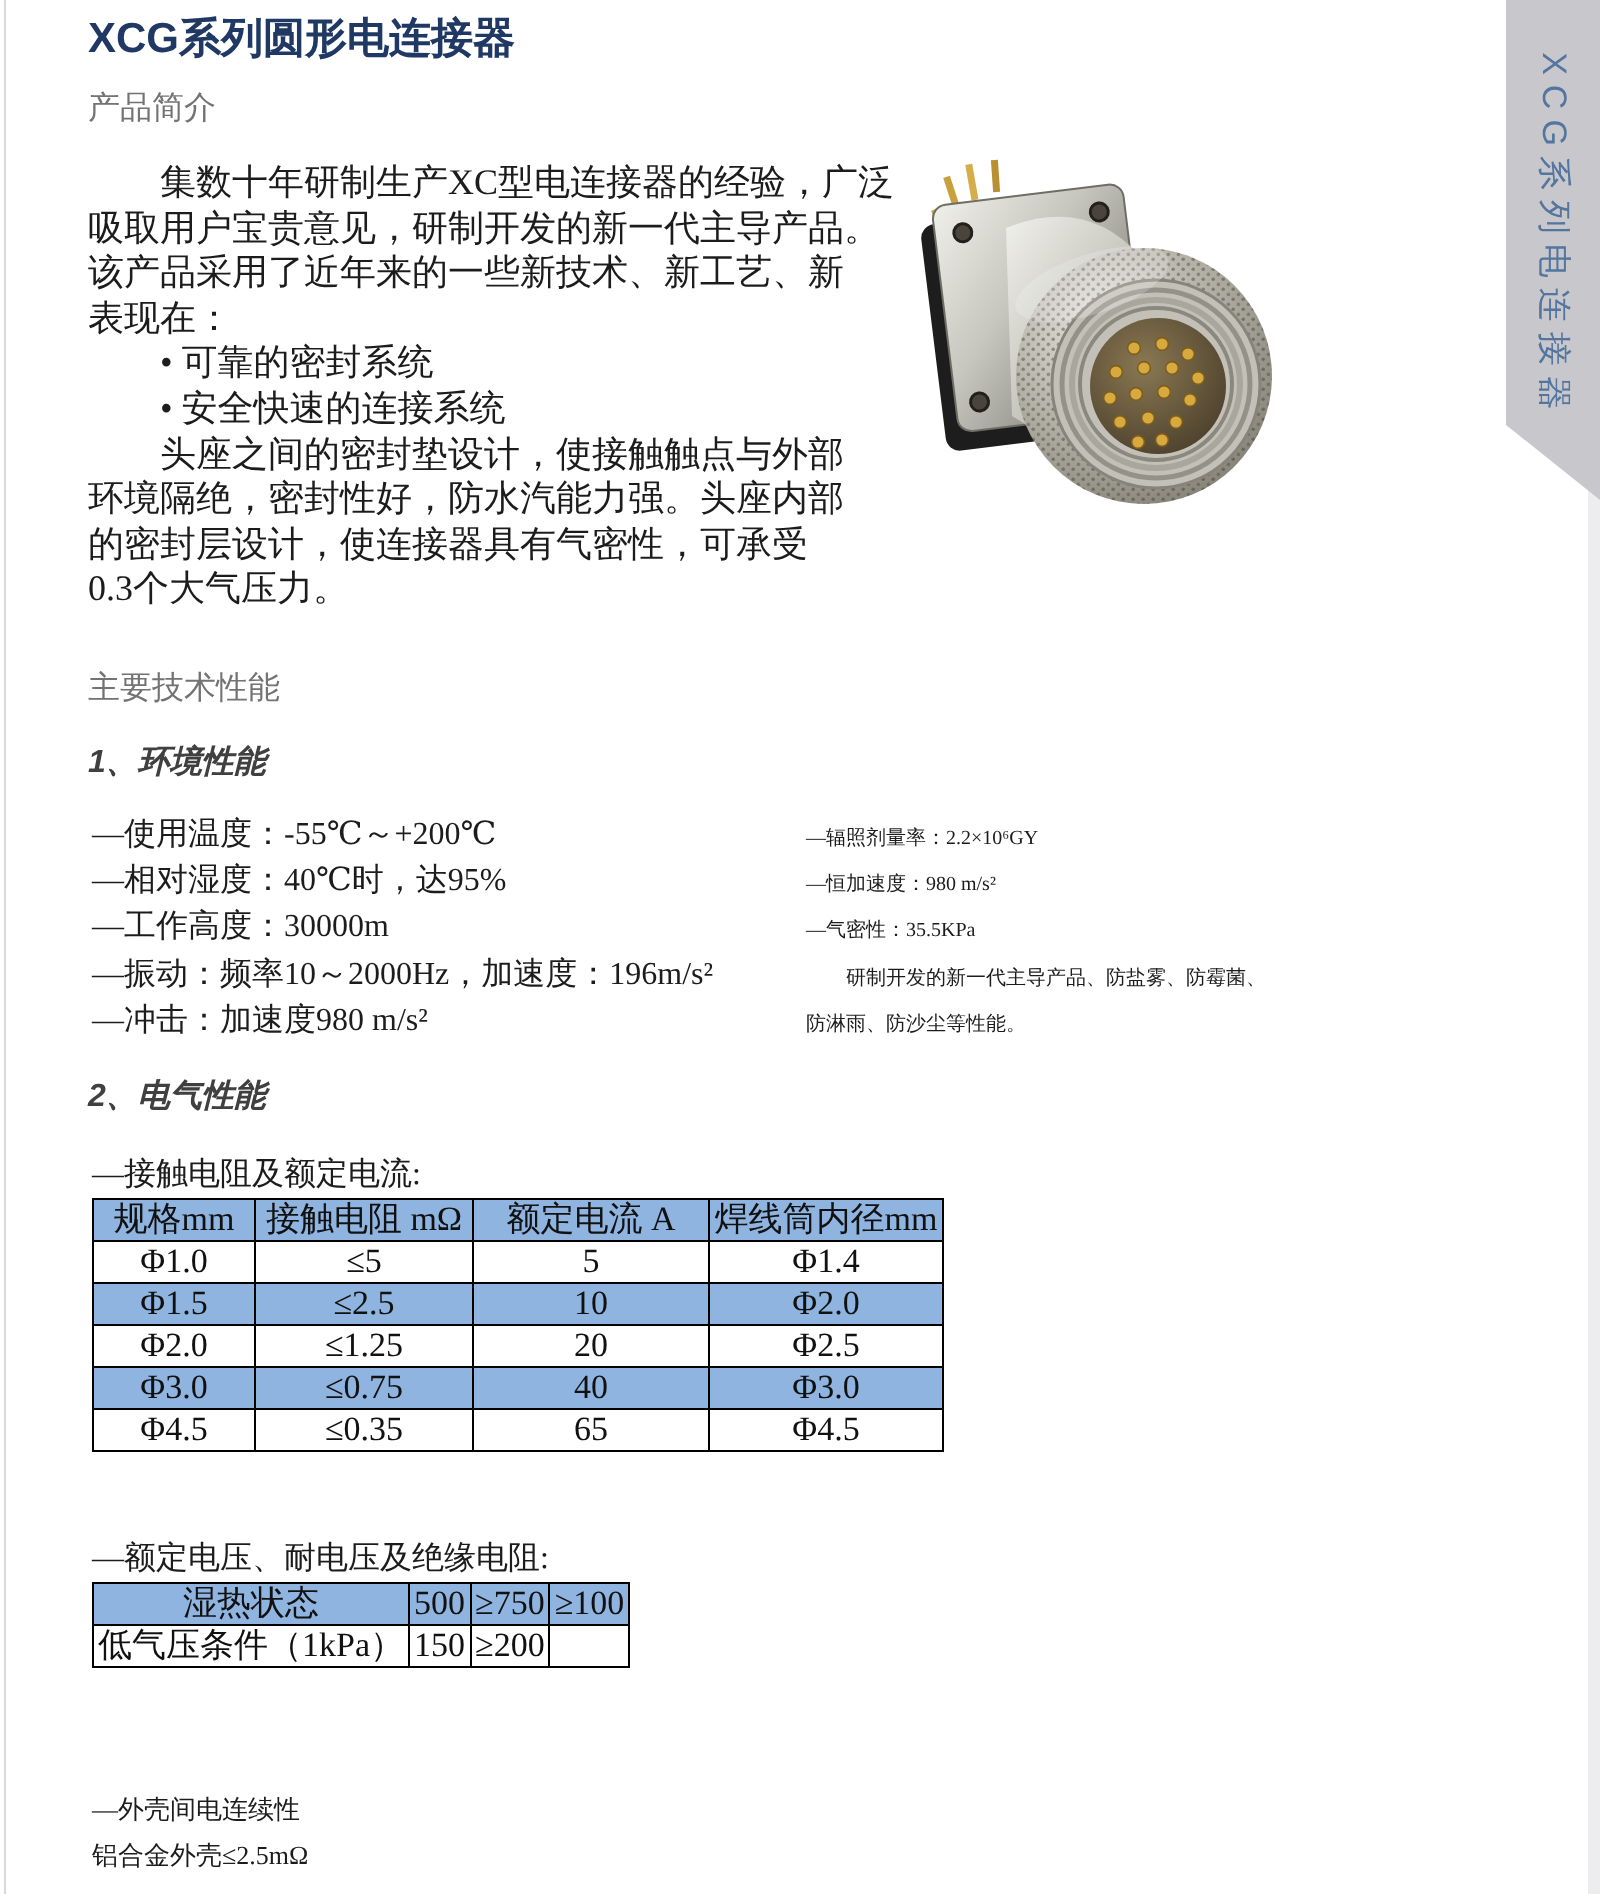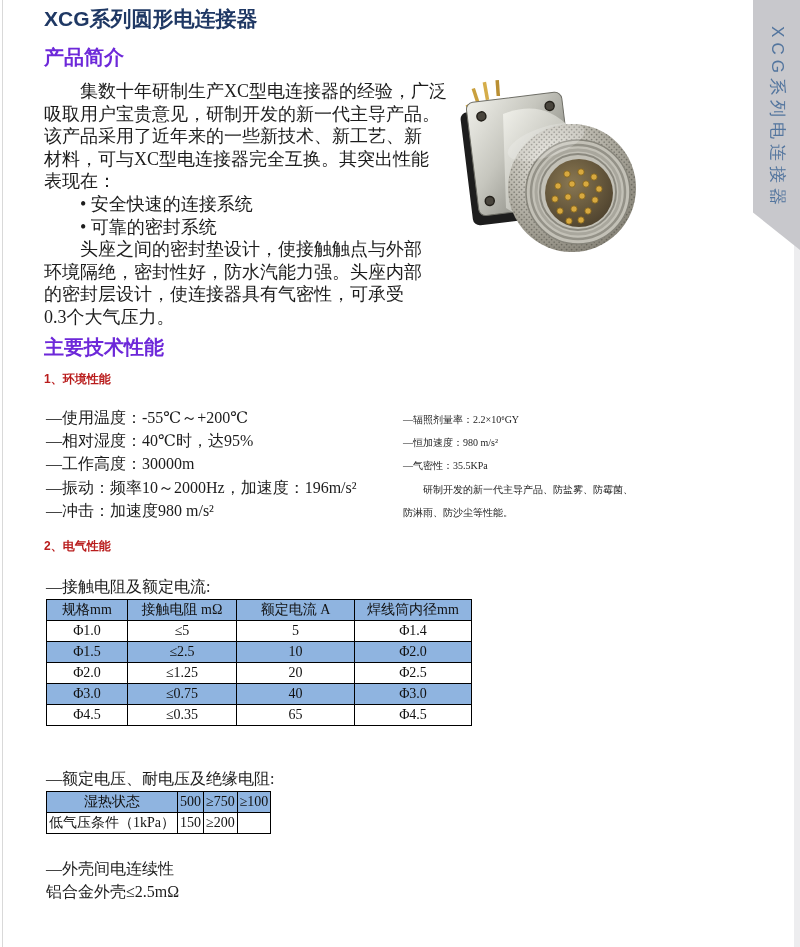--- a/index.html
+++ b/index.html
@@ -10,41 +10,41 @@
   .right-strip{position:absolute;left:794px;top:0;width:6px;height:947px;background:#ededef;}
   
   .side-tab{position:absolute;left:753px;top:0;width:47px;height:250px;background:#c8c8cc;
             clip-path:polygon(0 0,100% 0,100% 100%,0 85%);z-index:5;}
   .side-tab .tab-label{position:absolute;left:50%;top:118px;transform:translate(-50%,-50%) rotate(90deg);
             white-space:nowrap;font-family:"Liberation Sans",sans-serif;font-size:17px;
             letter-spacing:5px;color:#53759e;}
   
   .doc-title{position:absolute;left:44px;top:5px;font-family:"Liberation Sans",sans-serif;
             font-size:21px;font-weight:bold;color:#1f3864;}
-  .h-blue{position:absolute;font-family:"Liberation Sans",sans-serif;font-size:20px;
-            font-weight:bold;color:#6d28d9;}
-  .h-sub{position:absolute;font-family:"Liberation Sans",sans-serif;font-size:12px;
-            font-weight:bold;color:#b91c1c;}
+  .h-blue{position:absolute;font-family:"Liberation Sans",sans-serif;font-size:16px;
+            font-weight:normal;color:#737373;}
+  .h-sub{position:absolute;font-family:"Liberation Sans",sans-serif;font-size:16px;
+            font-weight:bold;color:#404040;font-style:italic;}
   
   .intro{position:absolute;left:44px;top:80px;width:420px;font-size:18px;}
   .intro .ln{height:22.6px;line-height:22.6px;white-space:pre;}
   
   .spec-left{position:absolute;left:46px;top:406px;font-size:16px;}
   .spec-left .ln{height:23.2px;line-height:23.2px;white-space:pre;}
   .spec-right{position:absolute;left:403px;top:408px;font-size:10px;}
   .spec-right .ln{height:23.2px;line-height:23.2px;white-space:pre;}
   
   .caption{position:absolute;left:46px;font-size:16px;}
   
-  table.spec{position:absolute;border-collapse:collapse;font-size:14px;text-align:center;
+  table.spec{position:absolute;border-collapse:collapse;font-size:17px;text-align:center;
             font-family:"Liberation Serif","DejaVu Serif",serif;color:#111;}
   table.spec td{border:1px solid #000;height:20px;line-height:20px;padding:0 2px;}
   table.spec tr.blue td{background:#8fb4e0;}
   
-  .continuity{position:absolute;left:46px;top:858px;font-size:16px;font-family:Liberation Serif, serif;}
+  .continuity{position:absolute;left:46px;top:894px;font-size:13px;font-family:Liberation Serif, serif;}
   .continuity .ln{height:22.5px;line-height:22.5px;white-space:pre;}
   
   .photo{position:absolute;left:448px;top:76px;width:202px;height:196px;}
 </style>
 </head>
 <body>
 
 <div class="page">
 
   <div class="left-edge"></div>
@@ -55,24 +55,23 @@
   </div>
 
   <div class="doc-title">XCG系列圆形电连接器</div>
 
   <div class="h-blue" style="left:44px;top:44px;">产品简介</div>
 
   <div class="intro">
     <div class="ln">　　集数十年研制生产XC型电连接器的经验，广泛</div>
     <div class="ln">吸取用户宝贵意见，研制开发的新一代主导产品。</div>
     <div class="ln">该产品采用了近年来的一些新技术、新工艺、新</div>
-    <div class="ln">材料，可与XC型电连接器完全互换。其突出性能</div>
     <div class="ln">表现在：</div>
+    <div class="ln">　　• 可靠的密封系统</div>
     <div class="ln">　　• 安全快速的连接系统</div>
-    <div class="ln">　　• 可靠的密封系统</div>
     <div class="ln">　　头座之间的密封垫设计，使接触触点与外部</div>
     <div class="ln">环境隔绝，密封性好，防水汽能力强。头座内部</div>
     <div class="ln">的密封层设计，使连接器具有气密性，可承受</div>
     <div class="ln">0.3个大气压力。</div>
   </div>
 
   <svg class="photo" viewBox="0 0 202 196">
     <defs>
       <linearGradient id="mg" x1="0" y1="0" x2="1" y2="1">
         <stop offset="0" stop-color="#f0f0ea"></stop>

